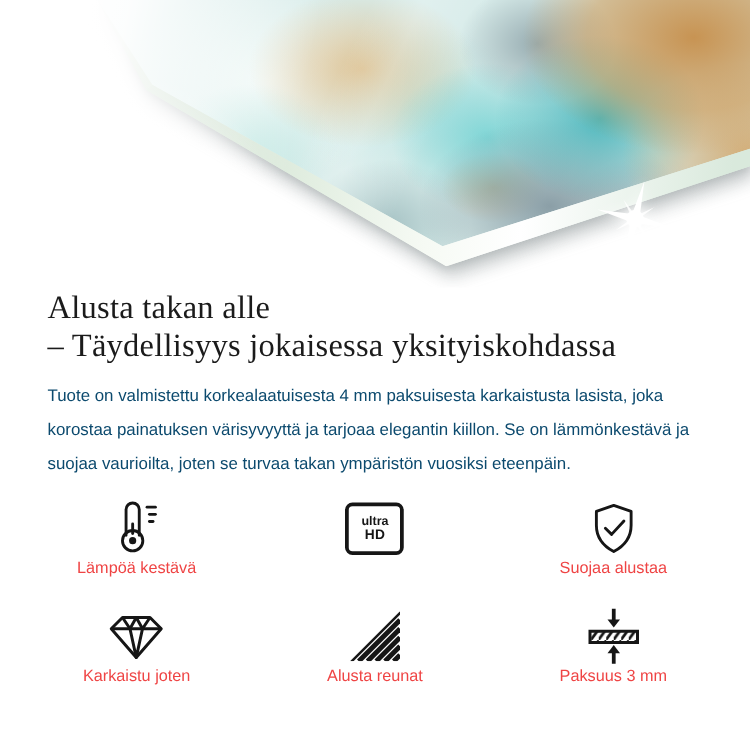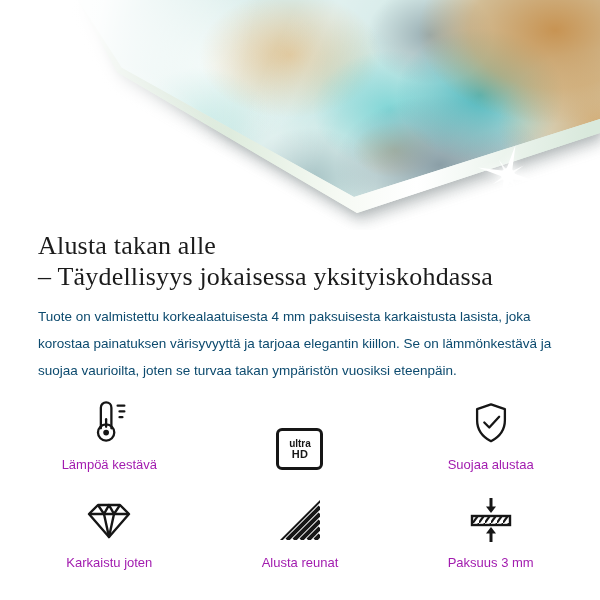--- a/index.html
+++ b/index.html
@@ -66,23 +66,23 @@
   .paragraph {
     margin:11px 0 0 0; max-width:540px;
     font-size:13.5px; line-height:27px; color:#0c4a6e;
   }
 
   
   .features {
     margin-top:12px; padding:0 14px;
     display:grid; grid-template-columns:repeat(3,1fr); row-gap:22px;
   }
-  .feature { display:flex; flex-direction:column; align-items:center;justify-content:flex-end; }
+  .feature { display:flex; flex-direction:column; align-items:center; }
   .icon-box { height:50px; display:flex; align-items:flex-end; justify-content:center; }
-  .feature-label { margin-top:11px; font-size:13px; color:#a21caf; }
+  .feature-label { font-size:13px; color:#ef4444; }
   .icon-svg { display:block; }
   .uhd-box {
     width:41px; height:36px; border:3px solid #161616; border-radius:6px;
     display:flex; flex-direction:column; align-items:center; justify-content:center;
     line-height:1; color:#161616; margin-bottom:2px;
   }
   .uhd-top { font-size:10px; font-weight:700; }
   .uhd-bottom { font-size:11px; font-weight:700; letter-spacing:.3px; }
 </style>
 </head>

